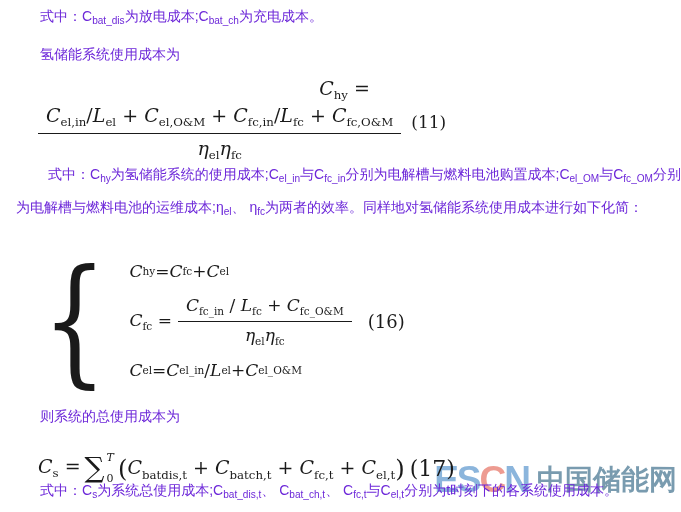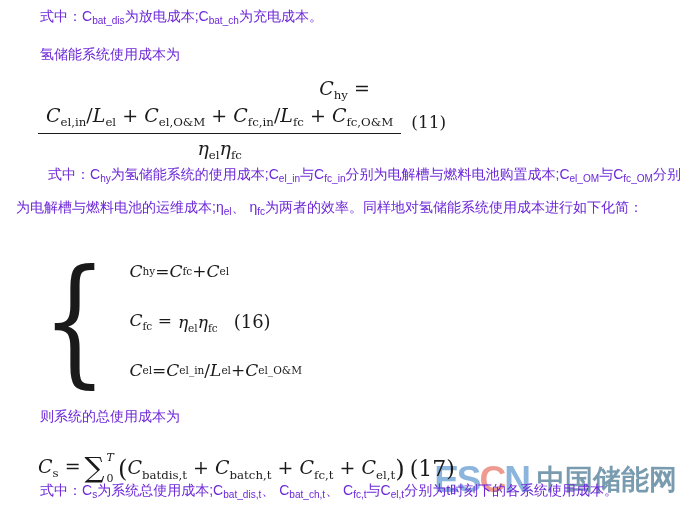--- a/index.html
+++ b/index.html
@@ -87,20 +87,21 @@
           <span> = </span>
           <span class="i">C</span>
           <span class="sub">fc</span>
           <span> + </span>
           <span class="i">C</span>
           <span class="sub">el</span>
         </div>
       <div class="eq16-row2">
         <span class="eq16-lhs"><span class="i">C</span><span class="sub">fc</span><span> =</span></span>
         <span class="frac">
+          <span class="num"><span class="i">C</span><span class="sub">fc_in</span><span> / </span><span class="i">L</span><span class="sub">fc</span><span> + </span><span class="i">C</span><span class="sub">fc_O&amp;M</span></span>
           <span class="den"><span class="i">η</span><span class="sub">el</span><span class="i">η</span><span class="sub">fc</span></span>
         </span>
         <span class="eqlabel16">(16)</span>
       </div>
       <div class="eq16-row3">
           <span class="i">C</span>
           <span class="sub">el</span>
           <span> = </span>
           <span class="i">C</span>
           <span class="sub">el_in</span>

